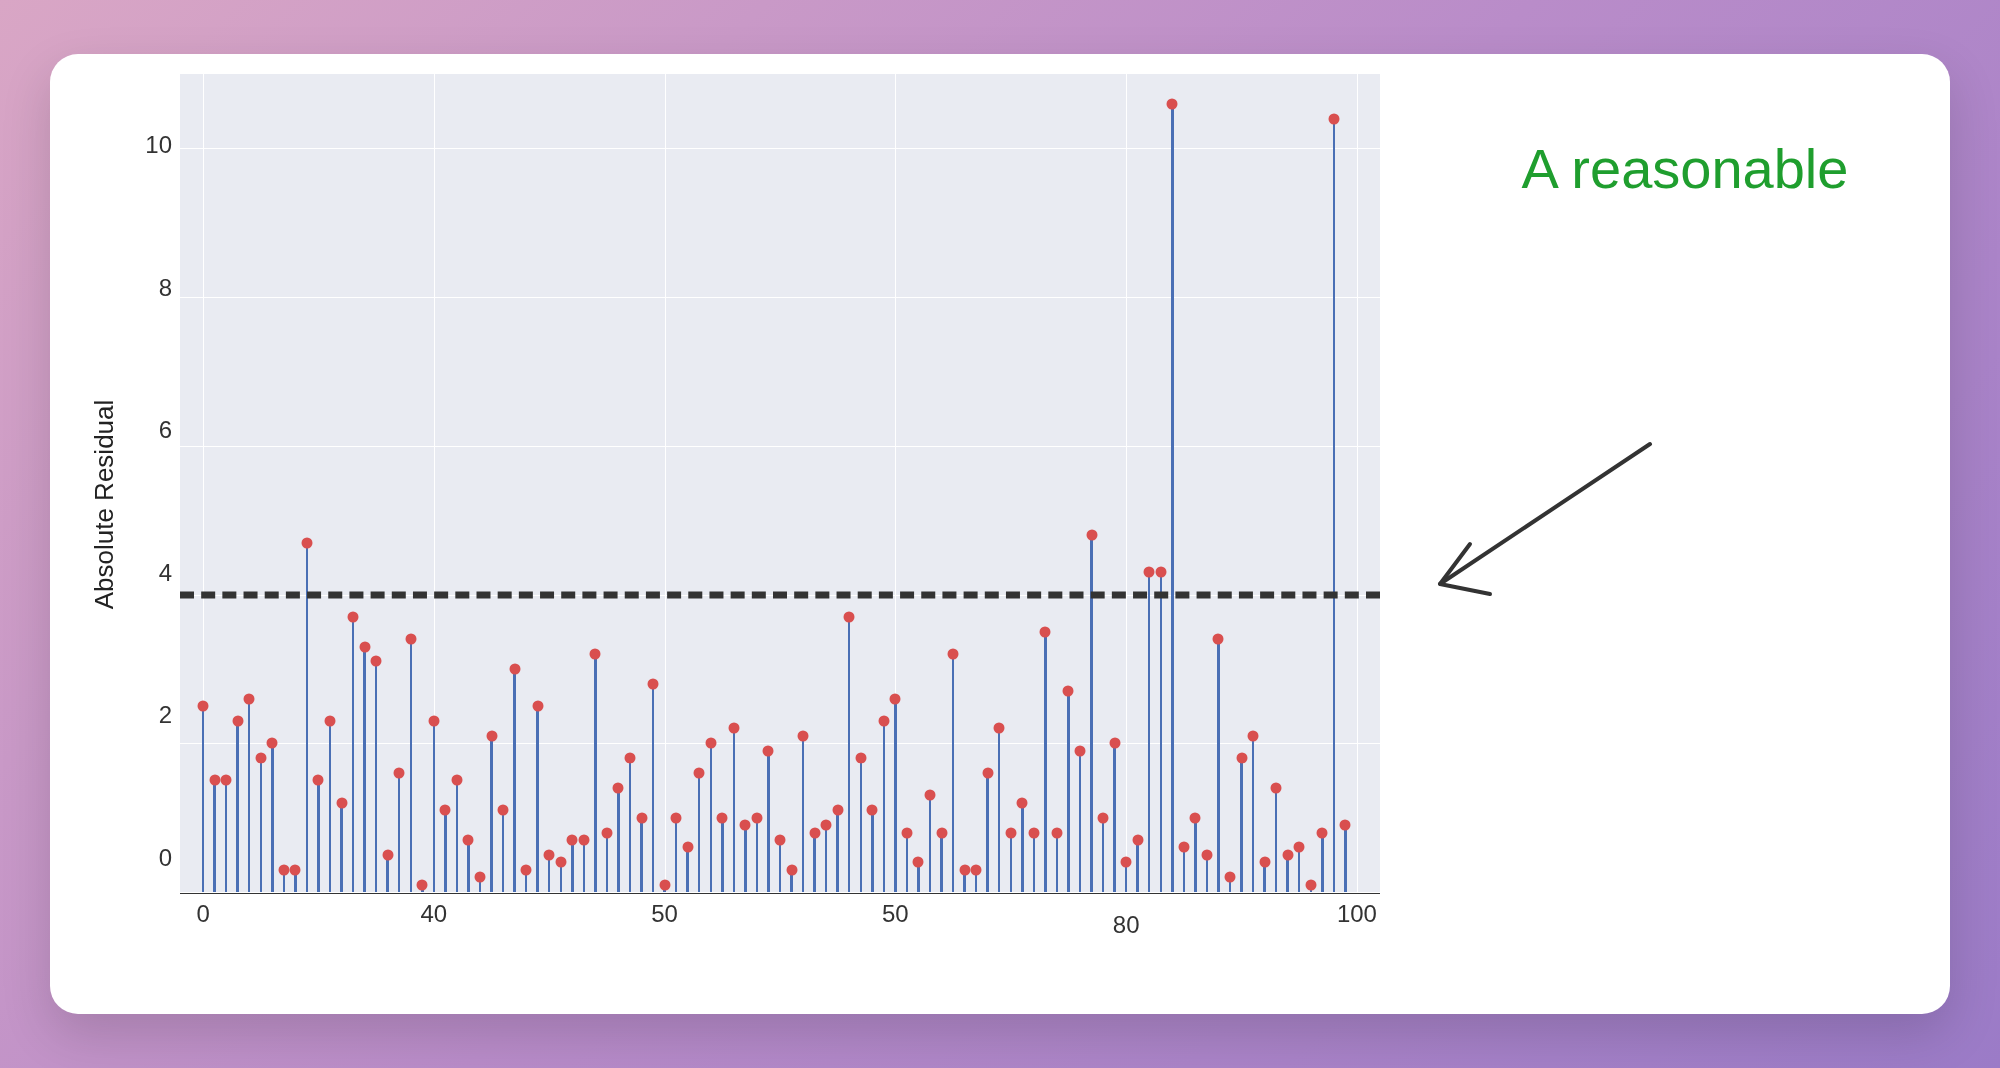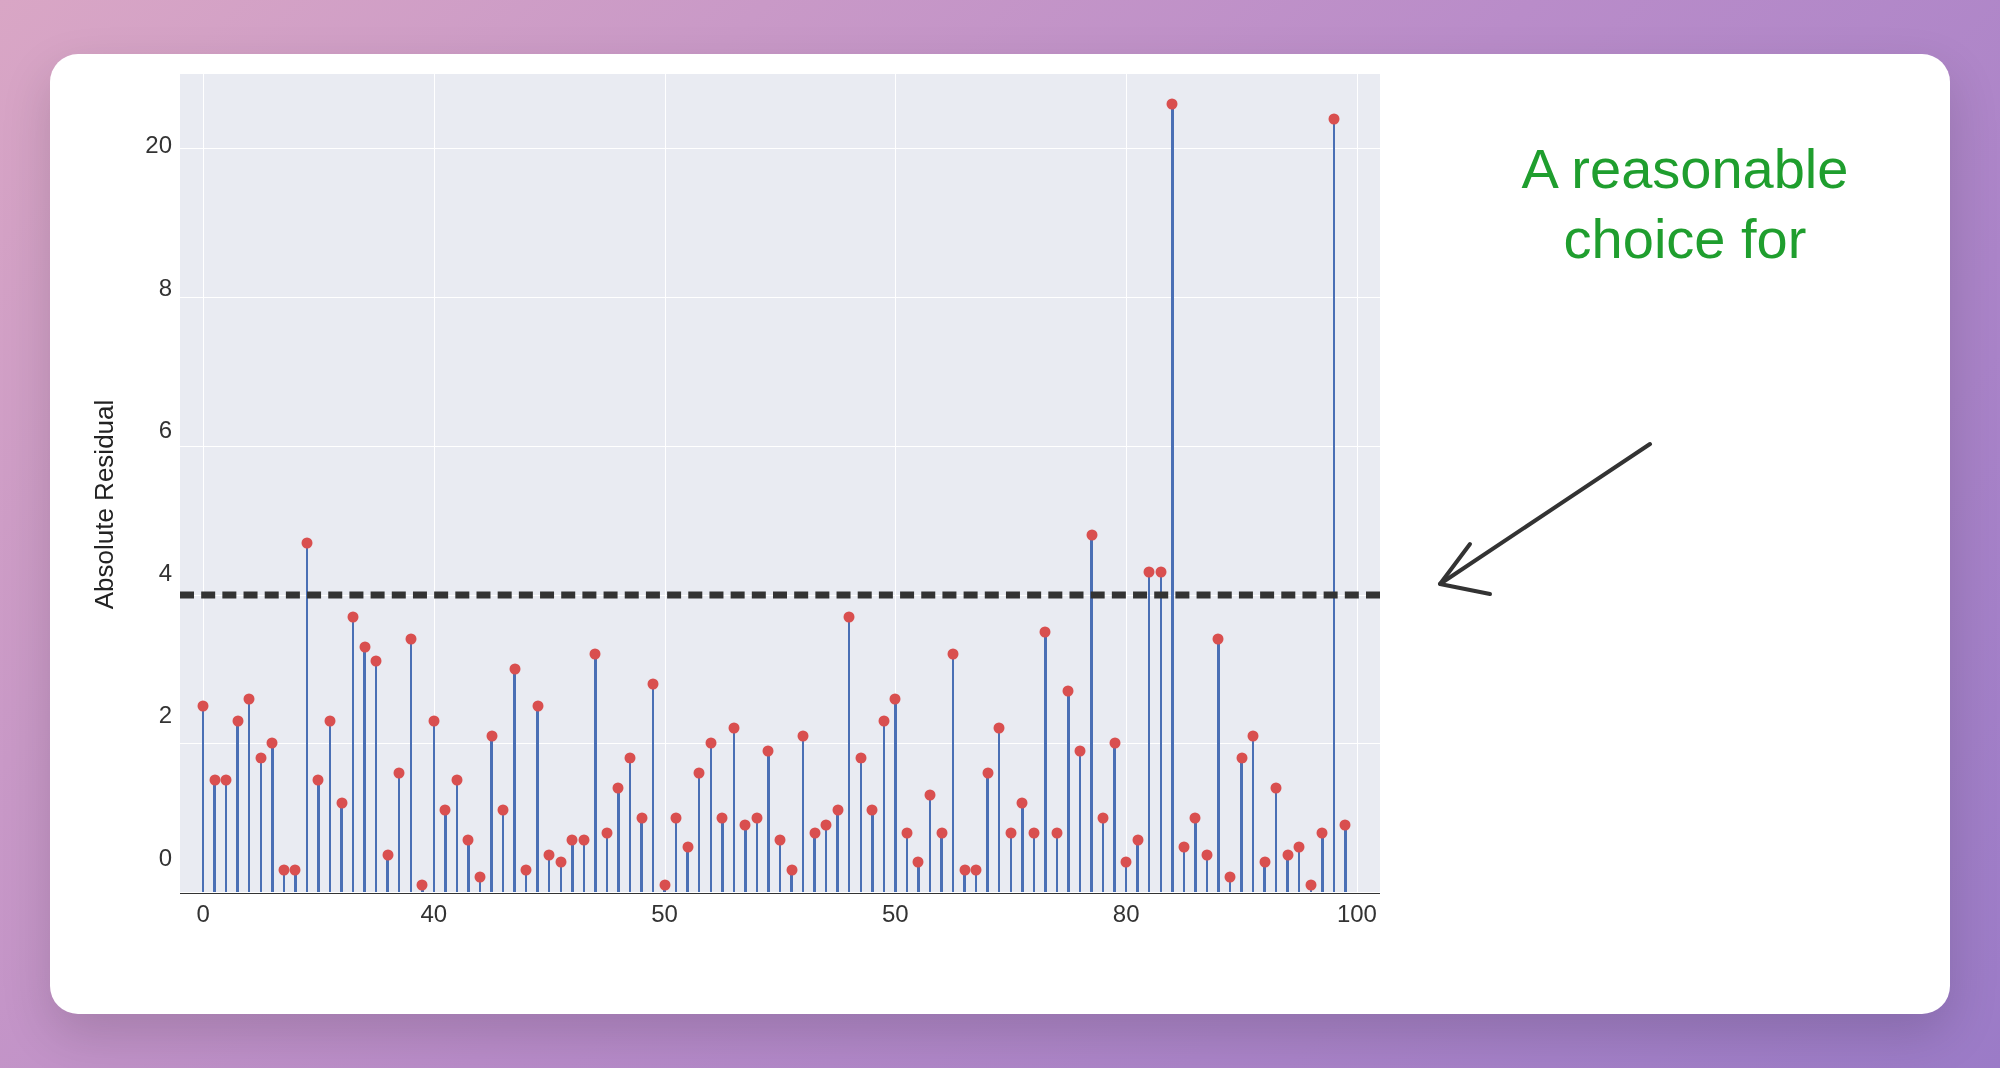--- a/index.html
+++ b/index.html
@@ -145,21 +145,21 @@
     <div class="ylabel-wrap">
       <div class="ylabel">Absolute Residual</div>
     </div>
 
     <div class="yticks" id="yticks">
         <div class="ytick" style="top: 784px;">0</div>
         <div class="ytick" style="top: 641.455px;">2</div>
         <div class="ytick" style="top: 498.909px;">4</div>
         <div class="ytick" style="top: 356.364px;">6</div>
         <div class="ytick" style="top: 213.818px;">8</div>
-        <div class="ytick" style="top: 71.2727px;">20</div>
+        <div class="ytick" style="top: 71.2727px;">10</div>
       </div>
 
     <div class="plot-col">
       <div class="plot-area" id="plot">
           <div class="gridline-h" style="top: 100%;"></div>
           <div class="gridline-h" style="top: 81.8182%;"></div>
           <div class="gridline-h" style="top: 63.6364%;"></div>
           <div class="gridline-h" style="top: 45.4545%;"></div>
           <div class="gridline-h" style="top: 27.2727%;"></div>
           <div class="gridline-h" style="top: 9.09091%;"></div>
@@ -369,29 +369,29 @@
           <div class="marker" style="left: 96.1538%; bottom: 94.5455%;"></div>
           <div class="stem" style="left: calc(97.1154% - 1.25px); height: 8.18182%;"></div>
           <div class="marker" style="left: 97.1154%; bottom: 8.18182%;"></div>
           <div class="threshold" style="top: 63.6364%;"></div>
         </div>
       <div class="xticks" id="xticks">
           <div class="xtick" style="left: 1.92308%;">0</div>
           <div class="xtick" style="left: 21.1538%;">40</div>
           <div class="xtick" style="left: 40.3846%;">50</div>
           <div class="xtick" style="left: 59.6154%;">50</div>
-          <div class="xtick" style="left: 78.8462%;">80</div>
+          <div class="xtick" style="left: 78.8462%; margin-top: 11px;">80</div>
           <div class="xtick" style="left: 98.0769%;">100</div>
         </div>
     </div>
 
     <div class="annotation">
       <div class="anno-text">
         <span>A reasonable</span><br>
-        <span>choice for</span><br>
+        <br>
       </div>
       <svg class="arrow-svg" width="260" height="200">
         <line x1="240" y1="10" x2="30" y2="150" stroke="#333" stroke-width="4" stroke-linecap="round"></line>
         <polyline points="60,110 30,150 80,160" fill="none" stroke="#333" stroke-width="4" stroke-linecap="round" stroke-linejoin="round"></polyline>
       </svg>
     </div>
 
   </div>
 </div>
 

